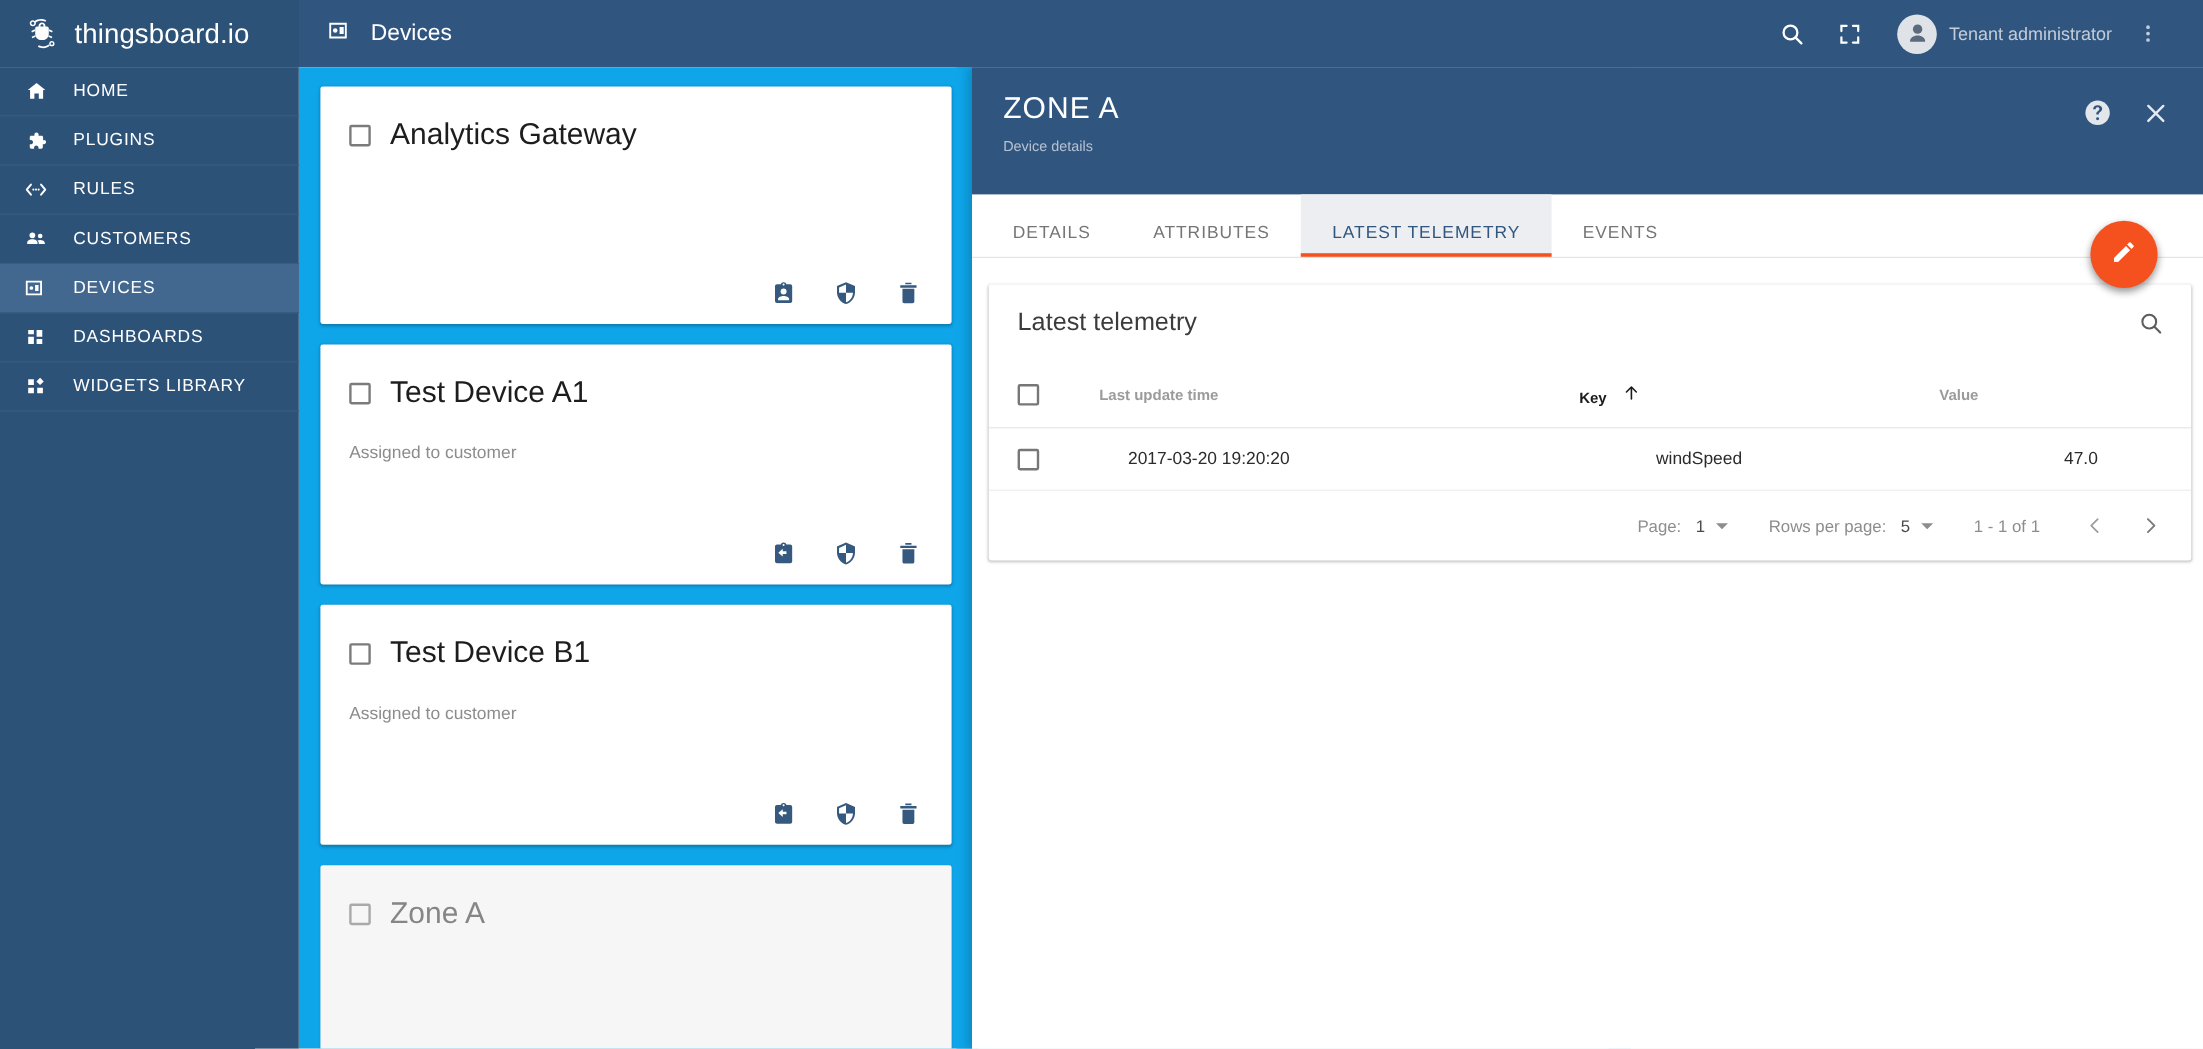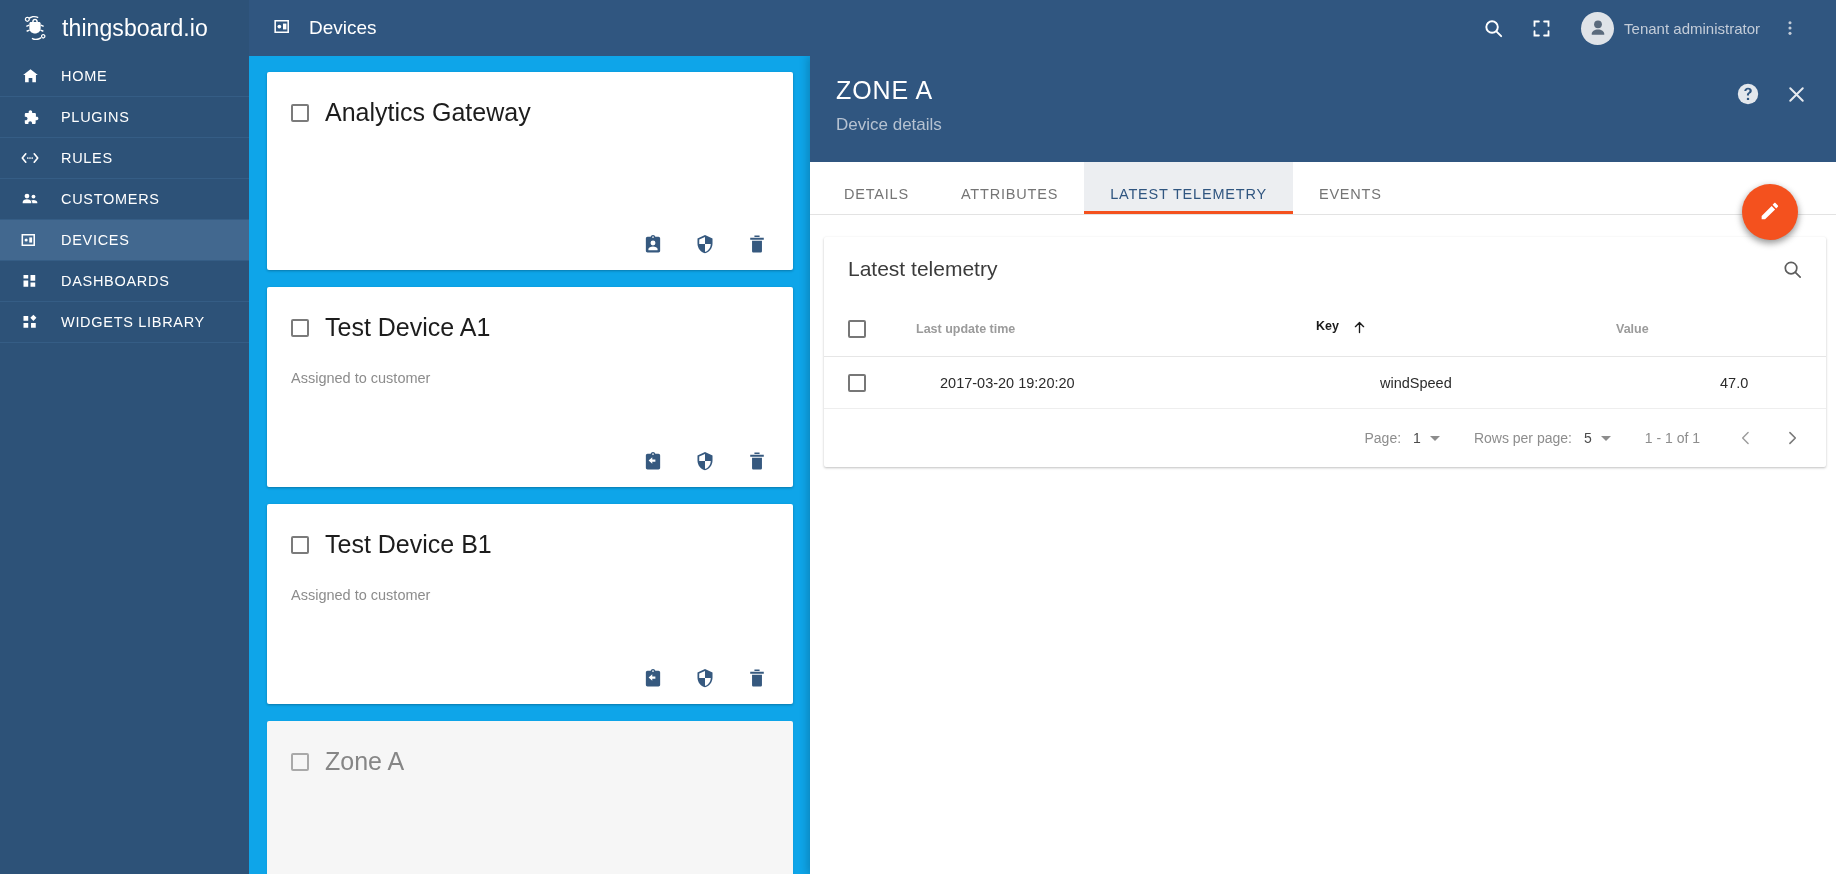--- a/index.html
+++ b/index.html
@@ -88,21 +88,21 @@
   
   .details-panel {
     position: absolute; top: 56px; left: 810px; width: 1026px; height: 818px;
     background: #fff; z-index: 35;
     box-shadow: -3px 0 8px rgba(0,0,0,.18);
   }
   .dp-header {
     position: relative; height: 106px; background: #305680; padding: 20px 0 0 26px;
   }
   .dp-title { color: #fff; font-size: 25px; letter-spacing: .9px; }
-  .dp-sub { color: #b6c2d1; font-size: 17px; margin-top: 10px; }
+  .dp-sub { color: #b6c2d1; font-size: 12px; margin-top: 10px; }
   .dp-header-actions { position: absolute; top: 24px; right: 26px; display: flex; gap: 20px; align-items: center; }
   .hdr-ic-btn { width: 28px; height: 28px; display: flex; align-items: center; justify-content: center; cursor: pointer; }
   .fab {
     position: absolute; top: 128px; right: 38px; width: 56px; height: 56px; border-radius: 50%;
     background: #f4511e; display: flex; align-items: center; justify-content: center; cursor: pointer;
     box-shadow: 0 3px 6px rgba(0,0,0,.28), 0 3px 8px rgba(0,0,0,.20); z-index: 60;
   }
   .dp-tabs {
     height: 53px; display: flex; align-items: stretch; border-bottom: 1px solid #e3e3e3;
     background: #fff; padding-left: 8px;
@@ -137,21 +137,21 @@
     border-bottom: 1px solid #eeeeee;
     gap: 40px;
   }
   .cell-check { width: 52px; flex: none; display: flex; align-items: center; }
   .tbl-check {
     width: 18px; height: 18px; border: 2px solid #777; border-radius: 2px; cursor: pointer;
   }
   .col-time  { width: 400px; flex: none; }
   .col-key   { width: 300px; flex: none; }
   .col-value { flex: 1; }
-  .th { font-size: 12.5px; color: #9b9b9b; font-weight: bold; display: flex; align-items: flex-start; gap: 12px; padding-left: 16px; }
+  .th { font-size: 12.5px; color: #9b9b9b; font-weight: bold; display: flex; align-items: flex-end; gap: 12px; padding-left: 16px; }
   .th.sorted { color: #1b1b1b; }
   .th.sortable { cursor: pointer; }
   .td { font-size: 14.5px; color: #2b2b2b; }
   .tfoot {
     height: 58px; display: flex; align-items: center; justify-content: flex-end;
     padding-right: 24px; gap: 0; font-size: 14px; color: #8d8d8d;
   }
   .pg-label { margin-right: 12px; }
   .pg-select { display: flex; align-items: center; gap: 9px; cursor: pointer; margin-right: 34px; color: #4a4a4a; }
   .pg-range { margin-right: 36px; }

